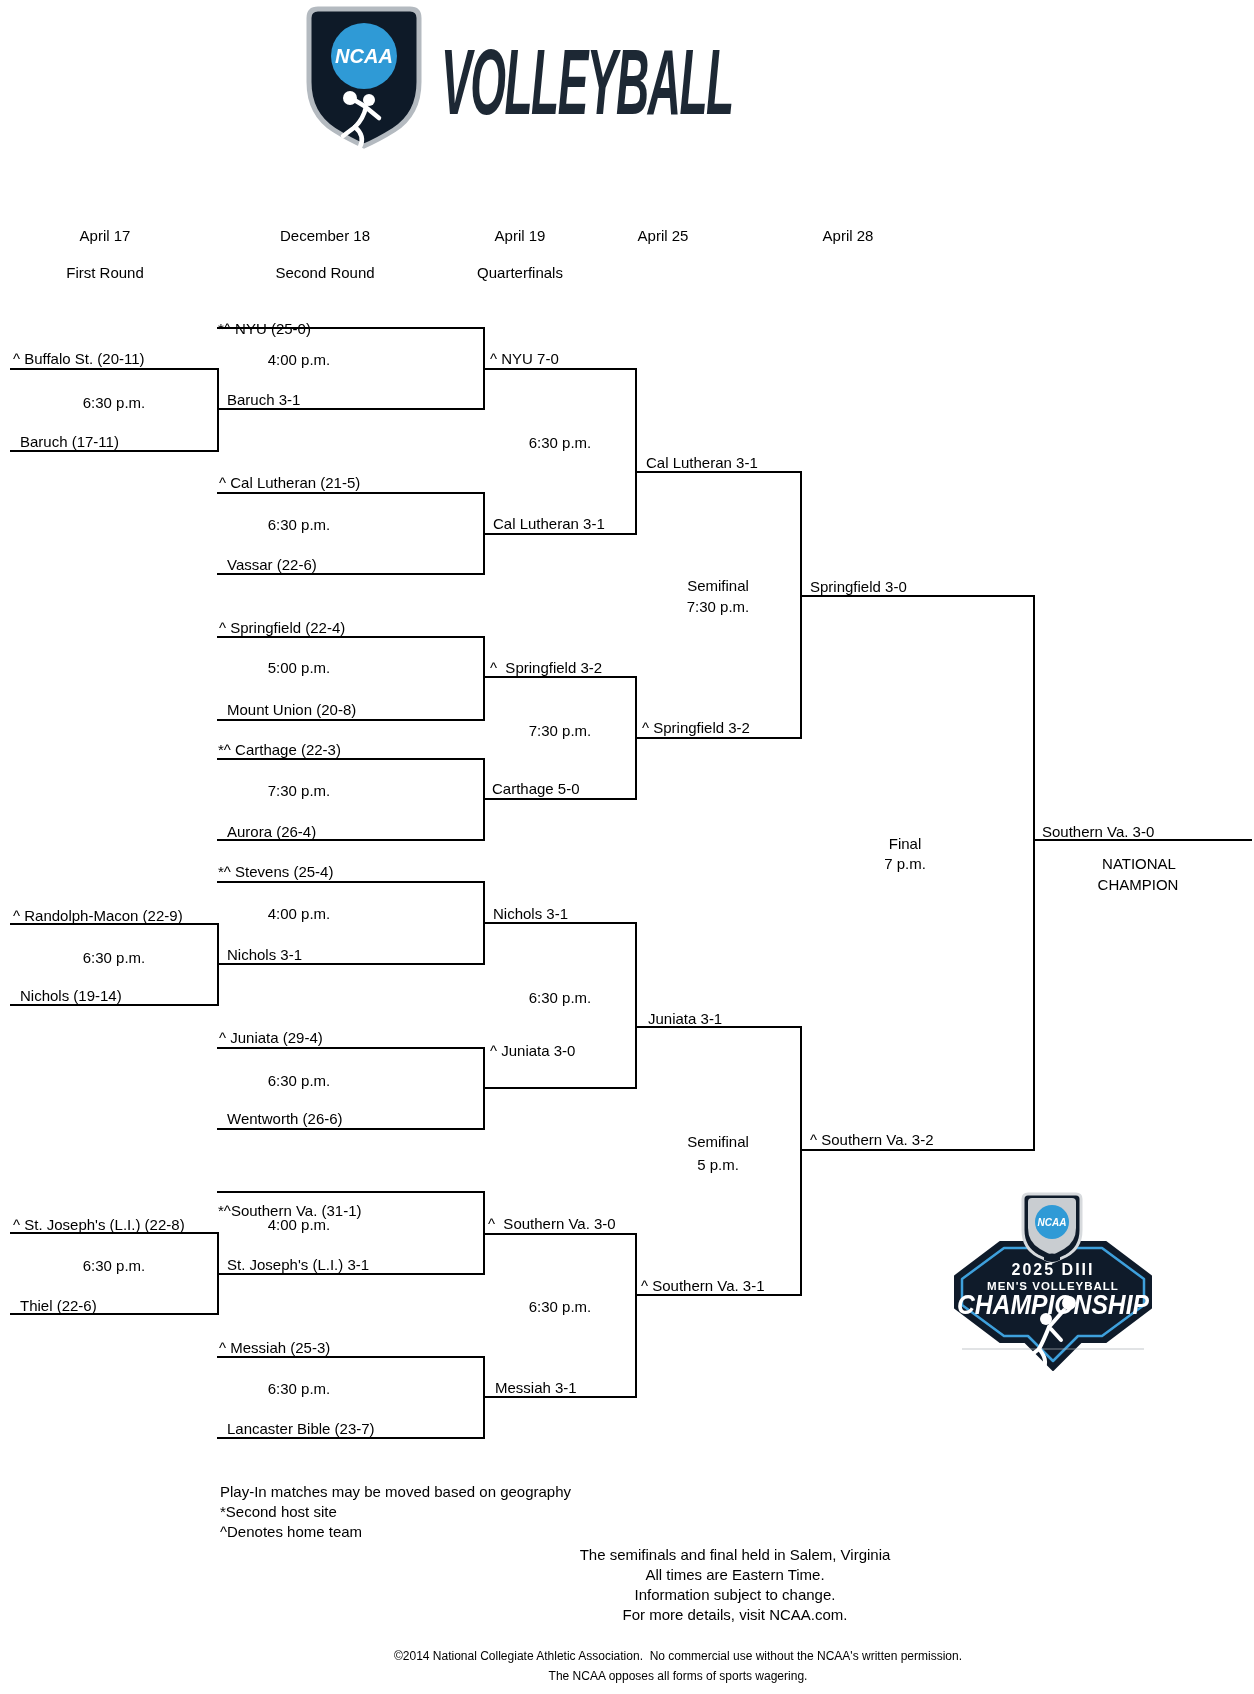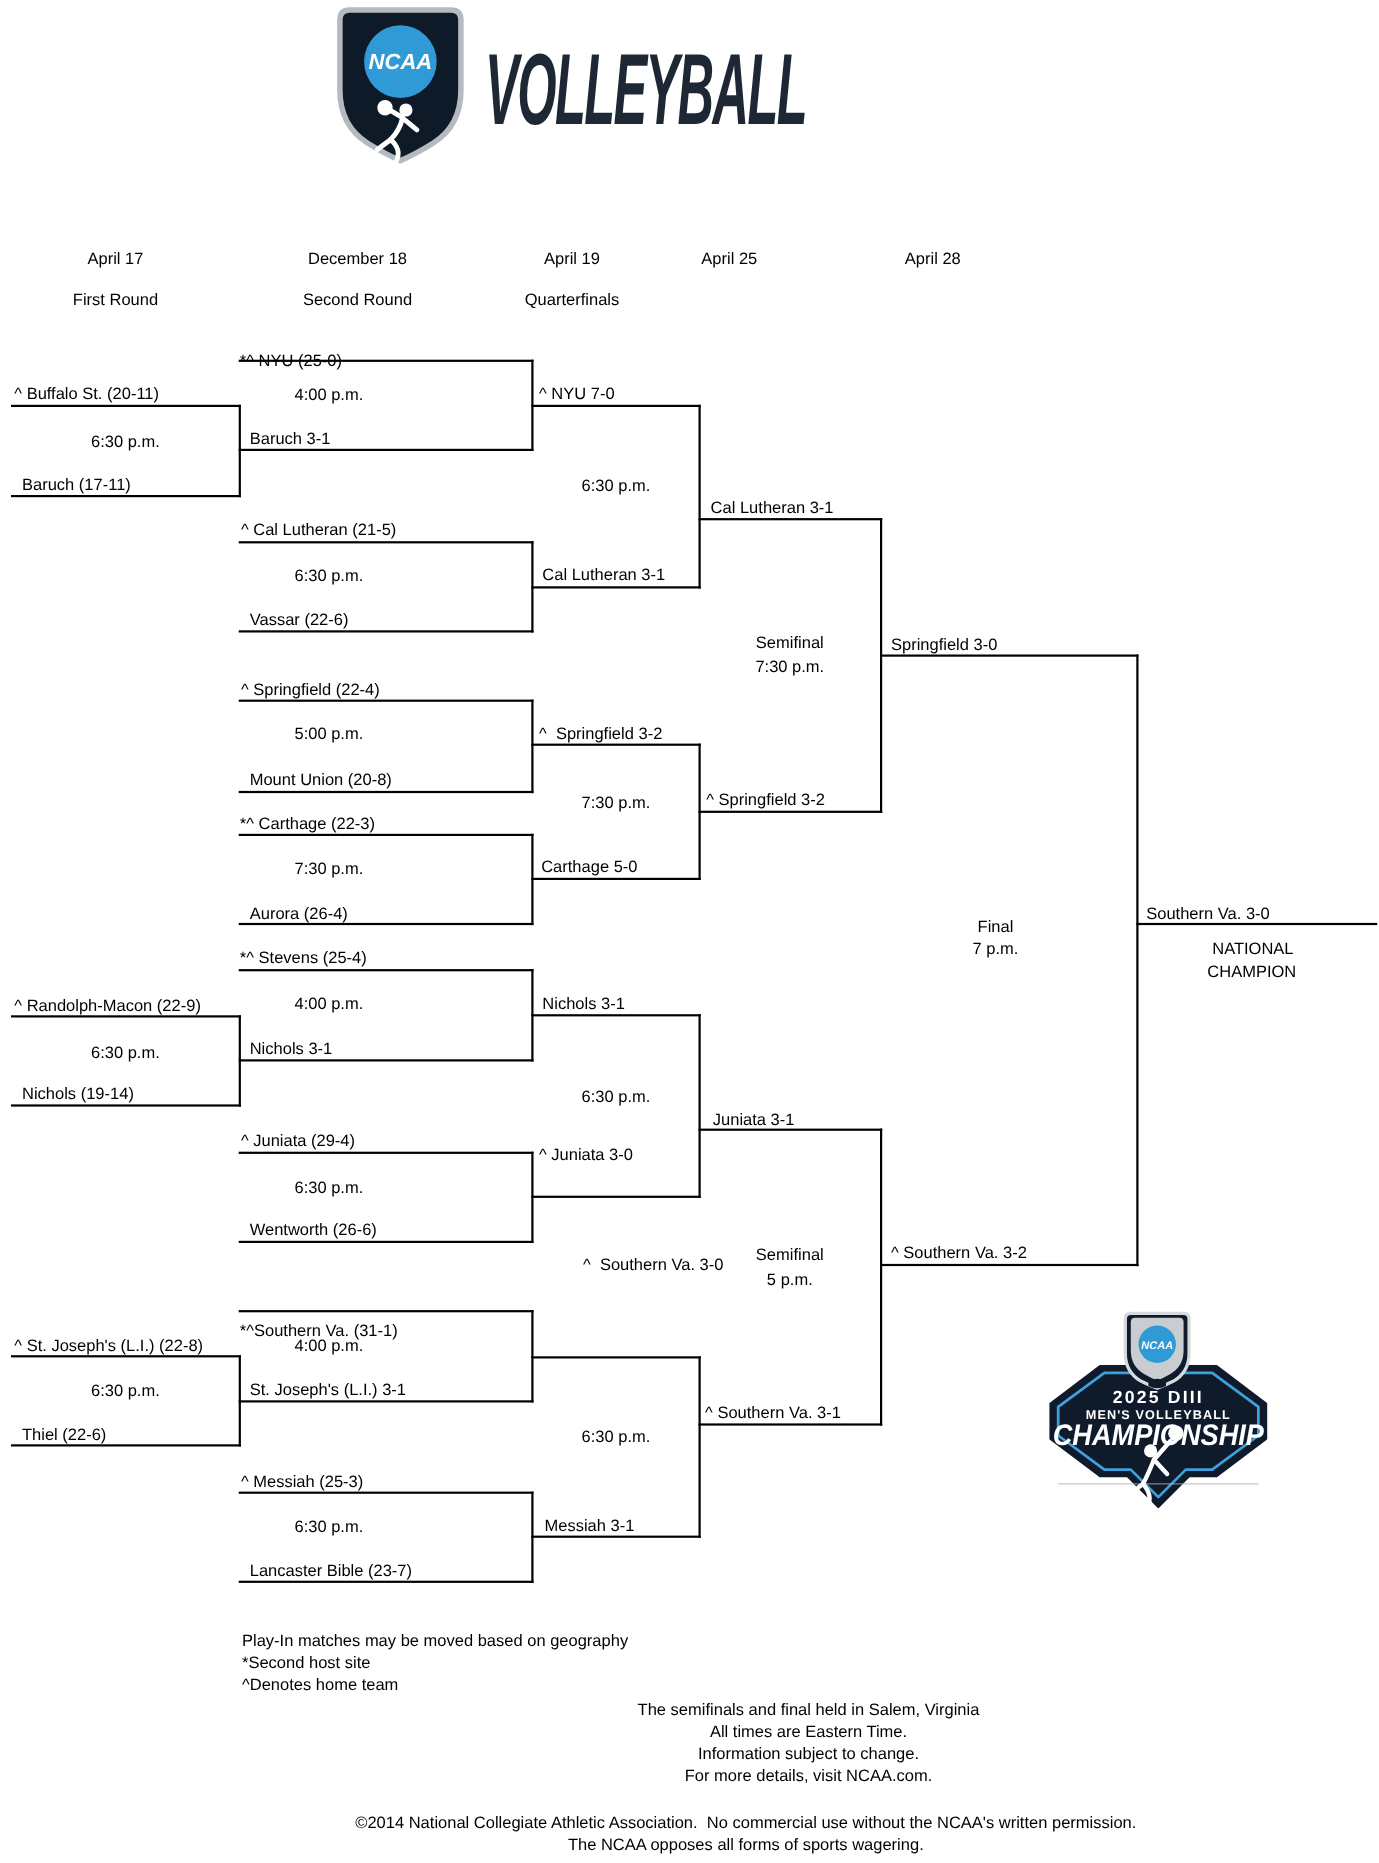--- a/index.html
+++ b/index.html
@@ -5,21 +5,21 @@
   html,body{margin:0;padding:0;background:#fff;}
   .page{position:relative;width:1254px;height:1694px;background:#fff;
         font-family:"Liberation Sans",sans-serif;color:#000;overflow:hidden;}
   .hline{position:absolute;height:2px;background:#000;}
   .vline{position:absolute;width:2px;background:#000;}
   .lbl{position:absolute;font-size:15px;color:#000;white-space:pre;transform:translateY(-50%);}
   .lbl.ctr{transform:translate(-50%,-50%);}
   .colhdr{position:absolute;font-size:15px;color:#000;white-space:nowrap;transform:translateX(-50%);}
   .note{position:absolute;font-size:15px;color:#000;white-space:pre;}
   .note.ctr{transform:translateX(-50%);}
-  .foot{position:absolute;font-size:15px;color:#000;white-space:pre;transform:translateX(-50%);text-align:right;}
+  .foot{position:absolute;font-size:12px;color:#000;white-space:pre;transform:translateX(-50%);text-align:right;}
   .hdr-shield{position:absolute;left:306px;top:6px;width:116px;height:147px;}
   .wordmark{position:absolute;left:441px;top:40px;font-size:92px;line-height:84px;
             font-weight:bold;font-style:italic;letter-spacing:-3px;color:#1d2834;
             transform:scaleX(0.5);transform-origin:left top;white-space:nowrap;}
   .champ-logo{position:absolute;left:948px;top:1190px;width:210px;height:192px;}
   svg text{font-family:"Liberation Sans",sans-serif;}
 </style>
 </head>
 <body>
 
@@ -143,21 +143,21 @@
       <div class="lbl" style="left: 227px; top: 1428px;">Lancaster Bible (23-7)</div>
       <div class="lbl" style="left: 490px; top: 358px;">^ NYU 7-0</div>
       <div class="lbl ctr" style="left: 560px; top: 442px;">6:30 p.m.</div>
       <div class="lbl" style="left: 493px; top: 523px;">Cal Lutheran 3-1</div>
       <div class="lbl" style="left: 490px; top: 667px;">^  Springfield 3-2</div>
       <div class="lbl ctr" style="left: 560px; top: 730px;">7:30 p.m.</div>
       <div class="lbl" style="left: 492px; top: 788px;">Carthage 5-0</div>
       <div class="lbl" style="left: 493px; top: 913px;">Nichols 3-1</div>
       <div class="lbl ctr" style="left: 560px; top: 997px;">6:30 p.m.</div>
       <div class="lbl" style="left: 490px; top: 1050px;">^ Juniata 3-0</div>
-      <div class="lbl" style="left: 488px; top: 1150px; margin-left: 42px;">^  Southern Va. 3-0</div>
+      <div class="lbl" style="left: 488px; top: 1223px;">^  Southern Va. 3-0</div>
       <div class="lbl ctr" style="left: 560px; top: 1306px;">6:30 p.m.</div>
       <div class="lbl" style="left: 495px; top: 1387px;">Messiah 3-1</div>
       <div class="lbl" style="left: 646px; top: 462px;">Cal Lutheran 3-1</div>
       <div class="lbl ctr" style="left: 718px; top: 585px;">Semifinal</div>
       <div class="lbl ctr" style="left: 718px; top: 606px;">7:30 p.m.</div>
       <div class="lbl" style="left: 642px; top: 727px;">^ Springfield 3-2</div>
       <div class="lbl" style="left: 648px; top: 1018px; text-align: right;">Juniata 3-1</div>
       <div class="lbl ctr" style="left: 718px; top: 1141px;">Semifinal</div>
       <div class="lbl ctr" style="left: 718px; top: 1164px;">5 p.m.</div>
       <div class="lbl" style="left: 641px; top: 1285px;">^ Southern Va. 3-1</div>

